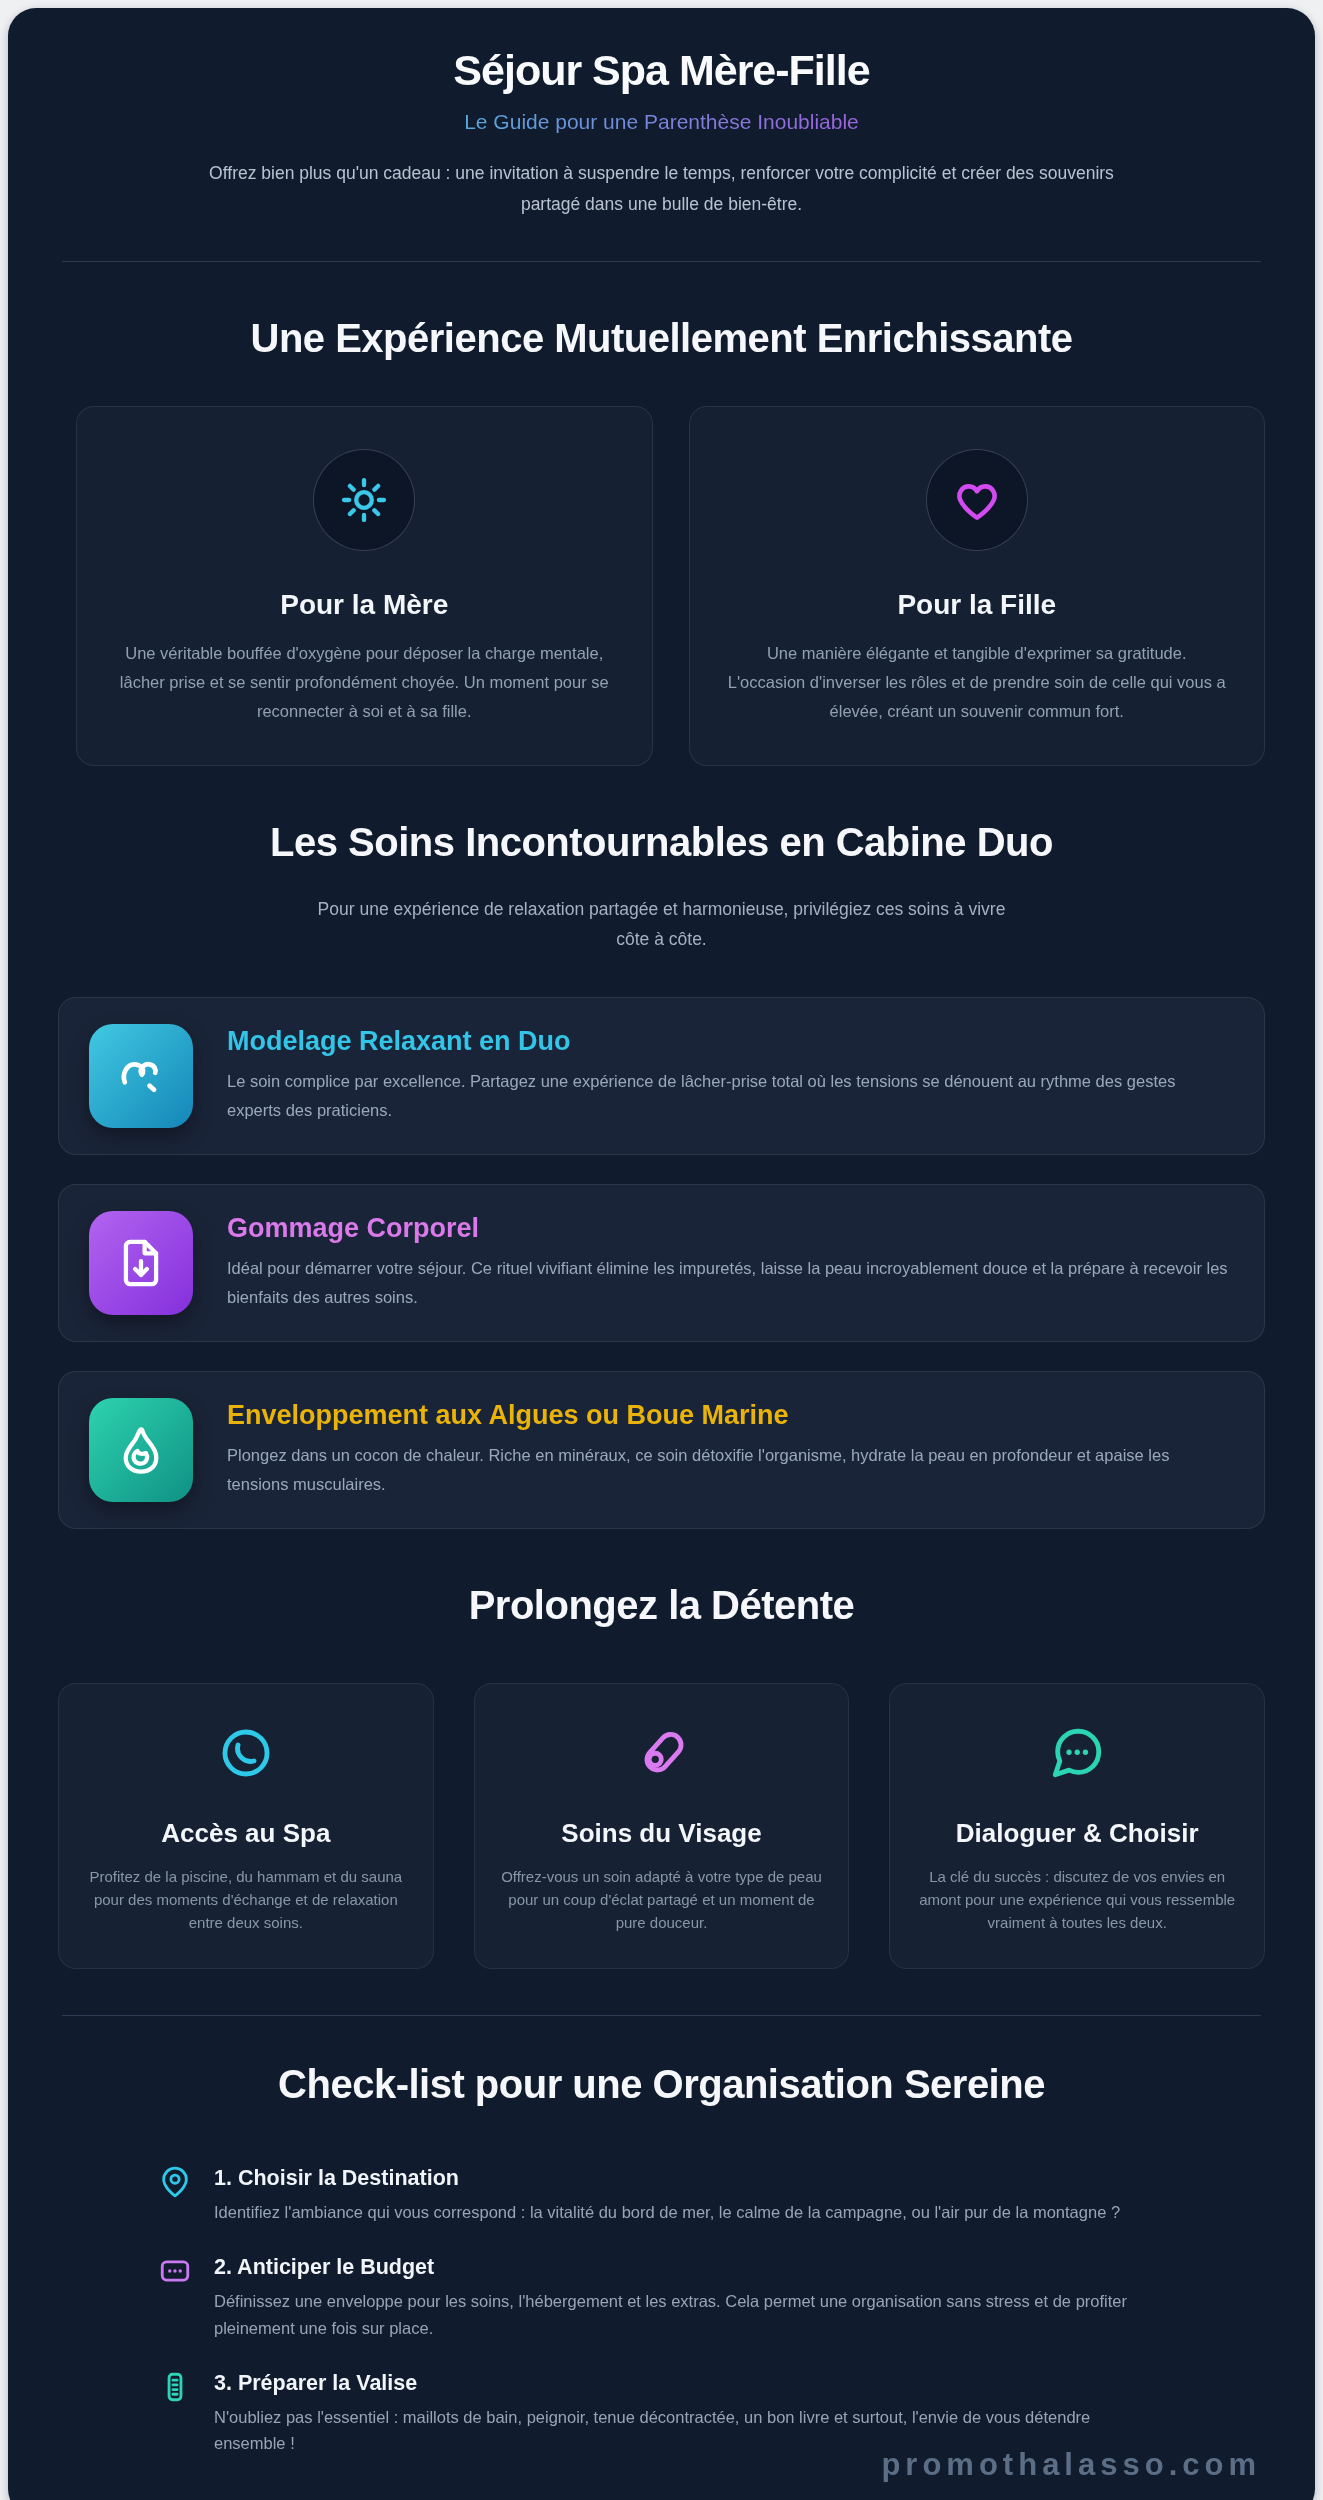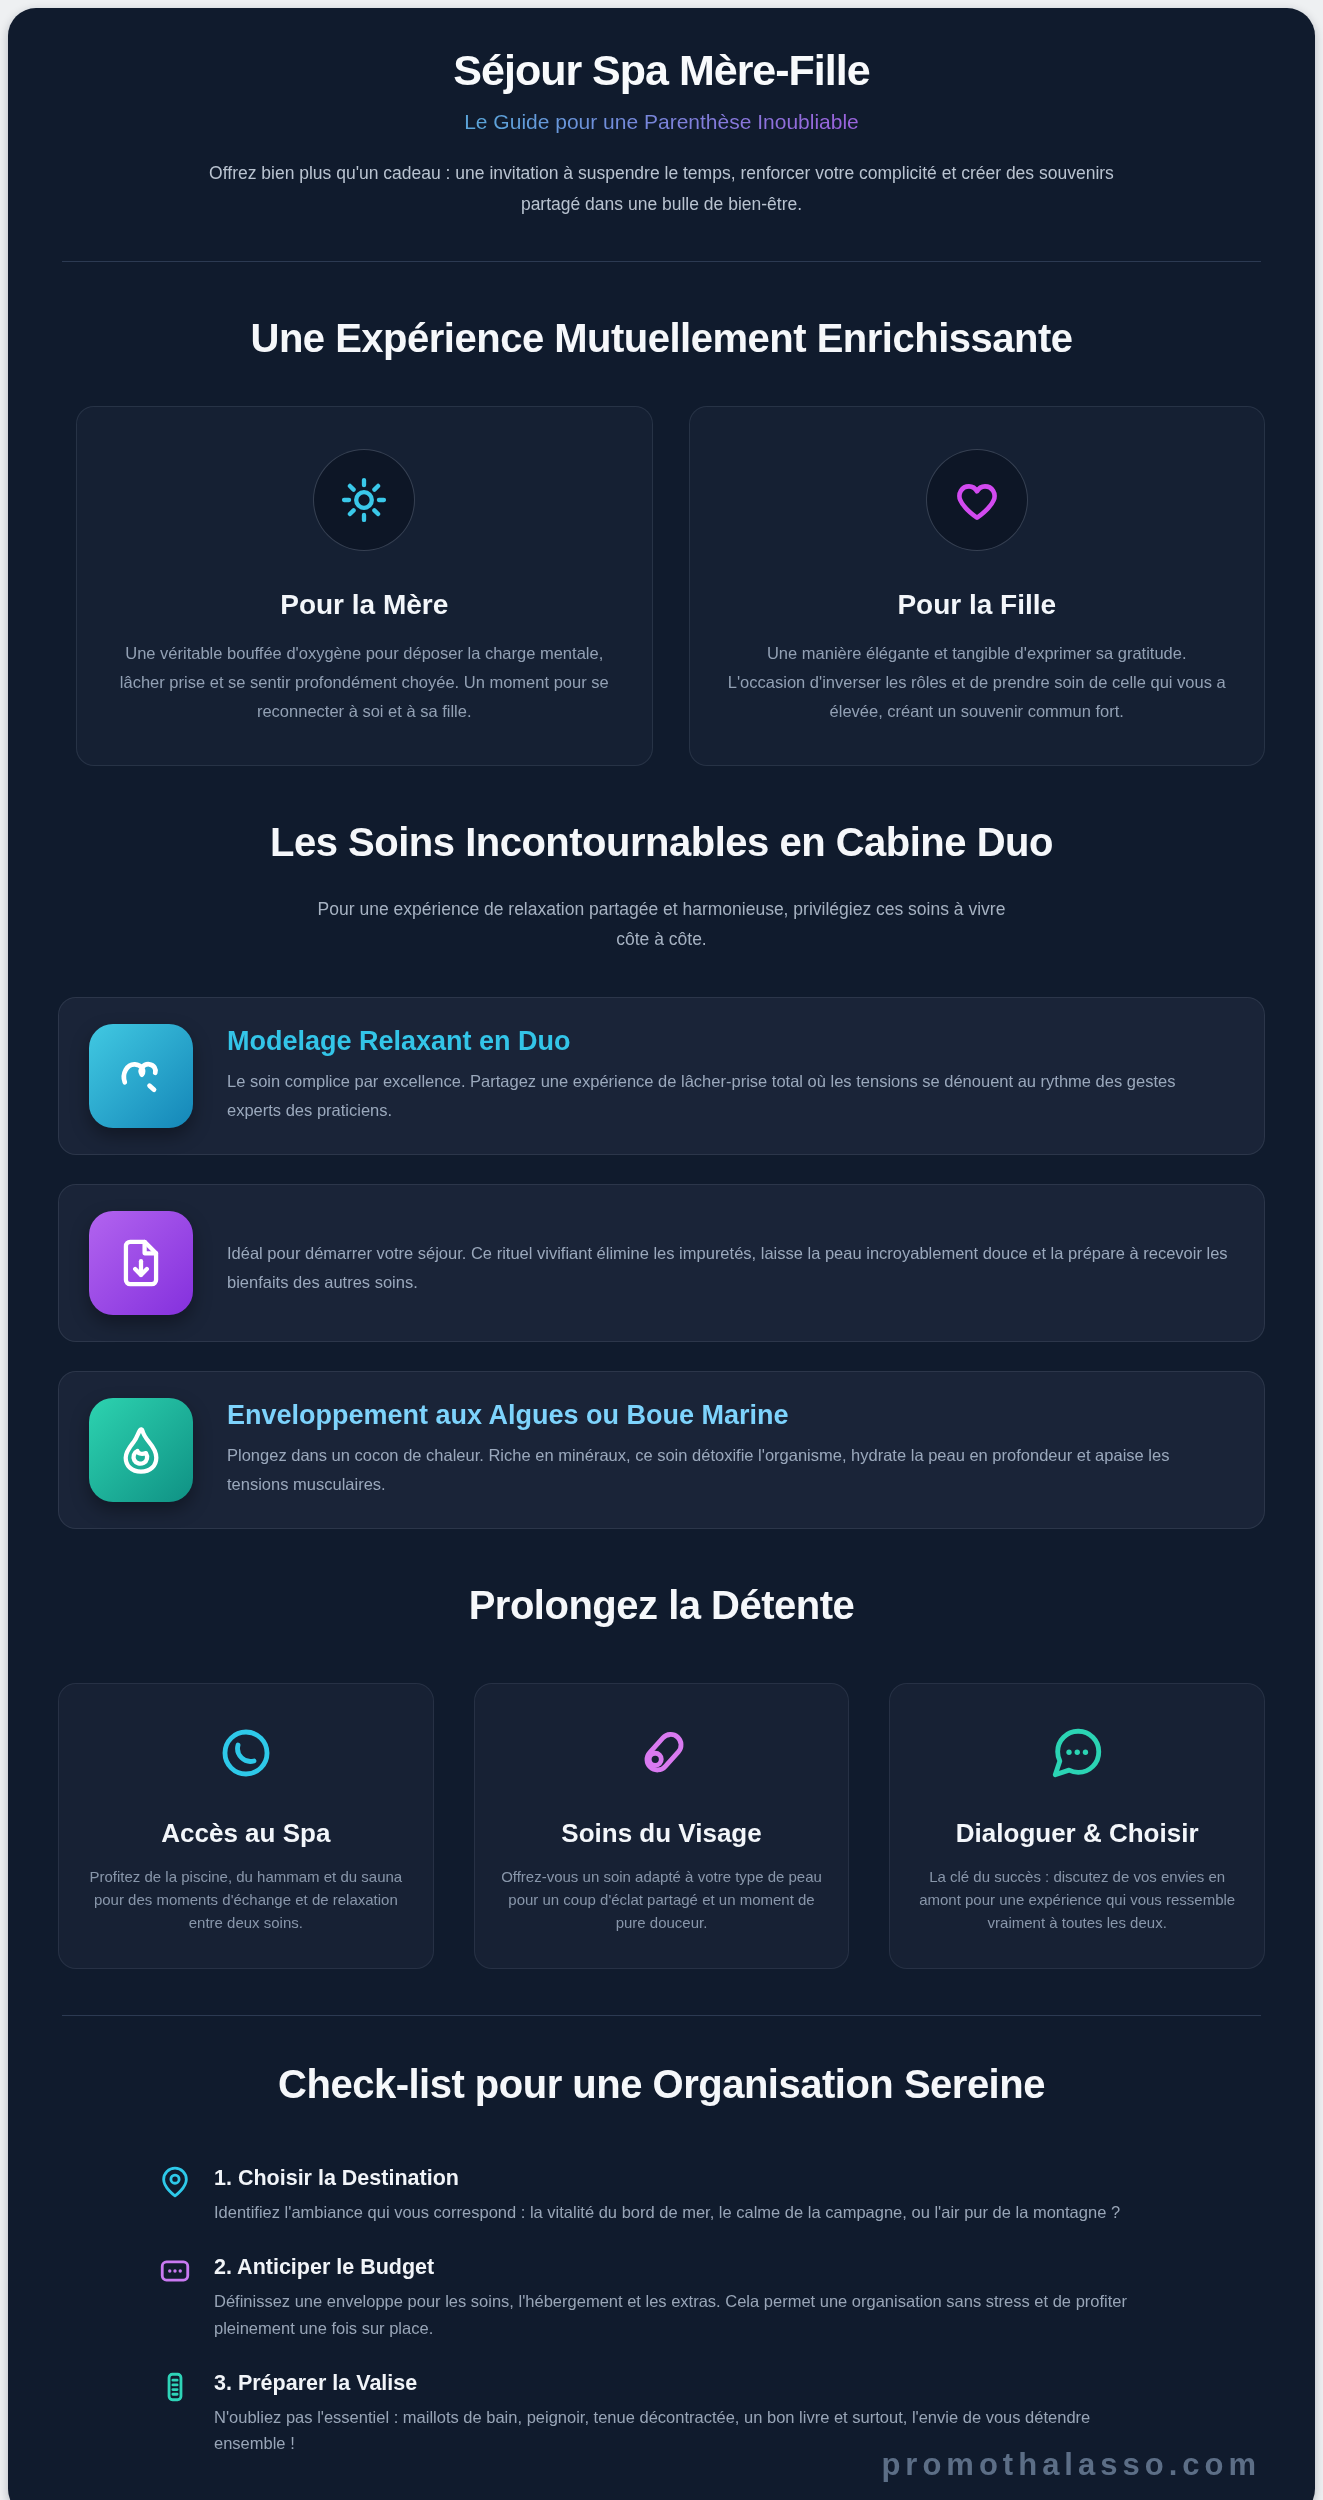--- a/index.html
+++ b/index.html
@@ -106,21 +106,21 @@
     display: flex; align-items: center; justify-content: center;
     box-shadow: 0 8px 18px rgba(0,0,0,.35);
   }
   .soin-icon svg { width: 54px; height: 54px; }
   .si-massage { background: linear-gradient(135deg, #41c9e2, #1486b8); }
   .si-scrub   { background: linear-gradient(135deg, #b264ef, #8430dd); }
   .si-algae   { background: linear-gradient(135deg, #2dd3b0, #0f9184); }
   .soin-card h3 { margin: 0; font-size: 27px; font-weight: bold; }
   .st-cyan { color: #33c5e8; }
   .st-pink { color: #da79ea; }
-  .st-teal { color: #7dd3fc; }
+  .st-teal { color: #eab308; }
   .soin-card p { margin: 10px 0 0; font-size: 16.5px; line-height: 1.78; color: #9aa8bc; }
   
   .pro-row { display: flex; gap: 40px; margin-top: 54px; }
   .pro-card {
     flex: 1;
     background: #172134;
     border: 1px solid rgba(148,163,184,.13);
     border-radius: 18px;
     padding: 40px 26px 34px;
     text-align: center;
@@ -208,20 +208,21 @@
       <div class="soin-card">
         <div class="soin-icon si-scrub">
           <svg viewBox="0 0 24 24" fill="none" stroke="#ffffff" stroke-width="1.9" stroke-linecap="round" stroke-linejoin="round">
             <path d="M13.6 2.6H7.2a1.9 1.9 0 0 0-1.9 1.9v15a1.9 1.9 0 0 0 1.9 1.9h9.6a1.9 1.9 0 0 0 1.9-1.9V7.7z"></path>
             <path d="M13.6 2.6v5.1h5.1"></path>
             <path d="M12 11.2v6"></path>
             <path d="M9.4 14.7l2.6 2.6 2.6-2.6"></path>
           </svg>
         </div>
         <div>
+          <h3 class="st-pink">Gommage Corporel</h3>
           <p>Idéal pour démarrer votre séjour. Ce rituel vivifiant élimine les impuretés, laisse la peau incroyablement douce et la prépare à recevoir les bienfaits des autres soins.</p>
         </div>
       </div>
 
       <div class="soin-card">
         <div class="soin-icon si-algae">
           <svg viewBox="0 0 24 24" fill="none" stroke="#ffffff" stroke-width="1.9" stroke-linecap="round" stroke-linejoin="round">
             <path d="M12 21.6c4.2 0 6.8-2.7 6.8-6.2 0-2.8-1.6-5-3.2-6.9-1.4-1.7-2.6-3.2-3-5.2-.1-.5-.7-.7-1-.2-1 1.5-1.3 3.3-2.7 5.1-1.7 2.2-3.7 4.4-3.7 7.2 0 3.5 2.6 6.2 6.8 6.2z"></path>
             <path d="M14.2 13.4c1 1.6.5 3.5-1 4.3-1.5.8-3.4.3-4.2-1.2-.7-1.4-.2-3.4 1.4-4.1.2 1.1 1.6 1.7 3.8 1z"></path>
           </svg>

